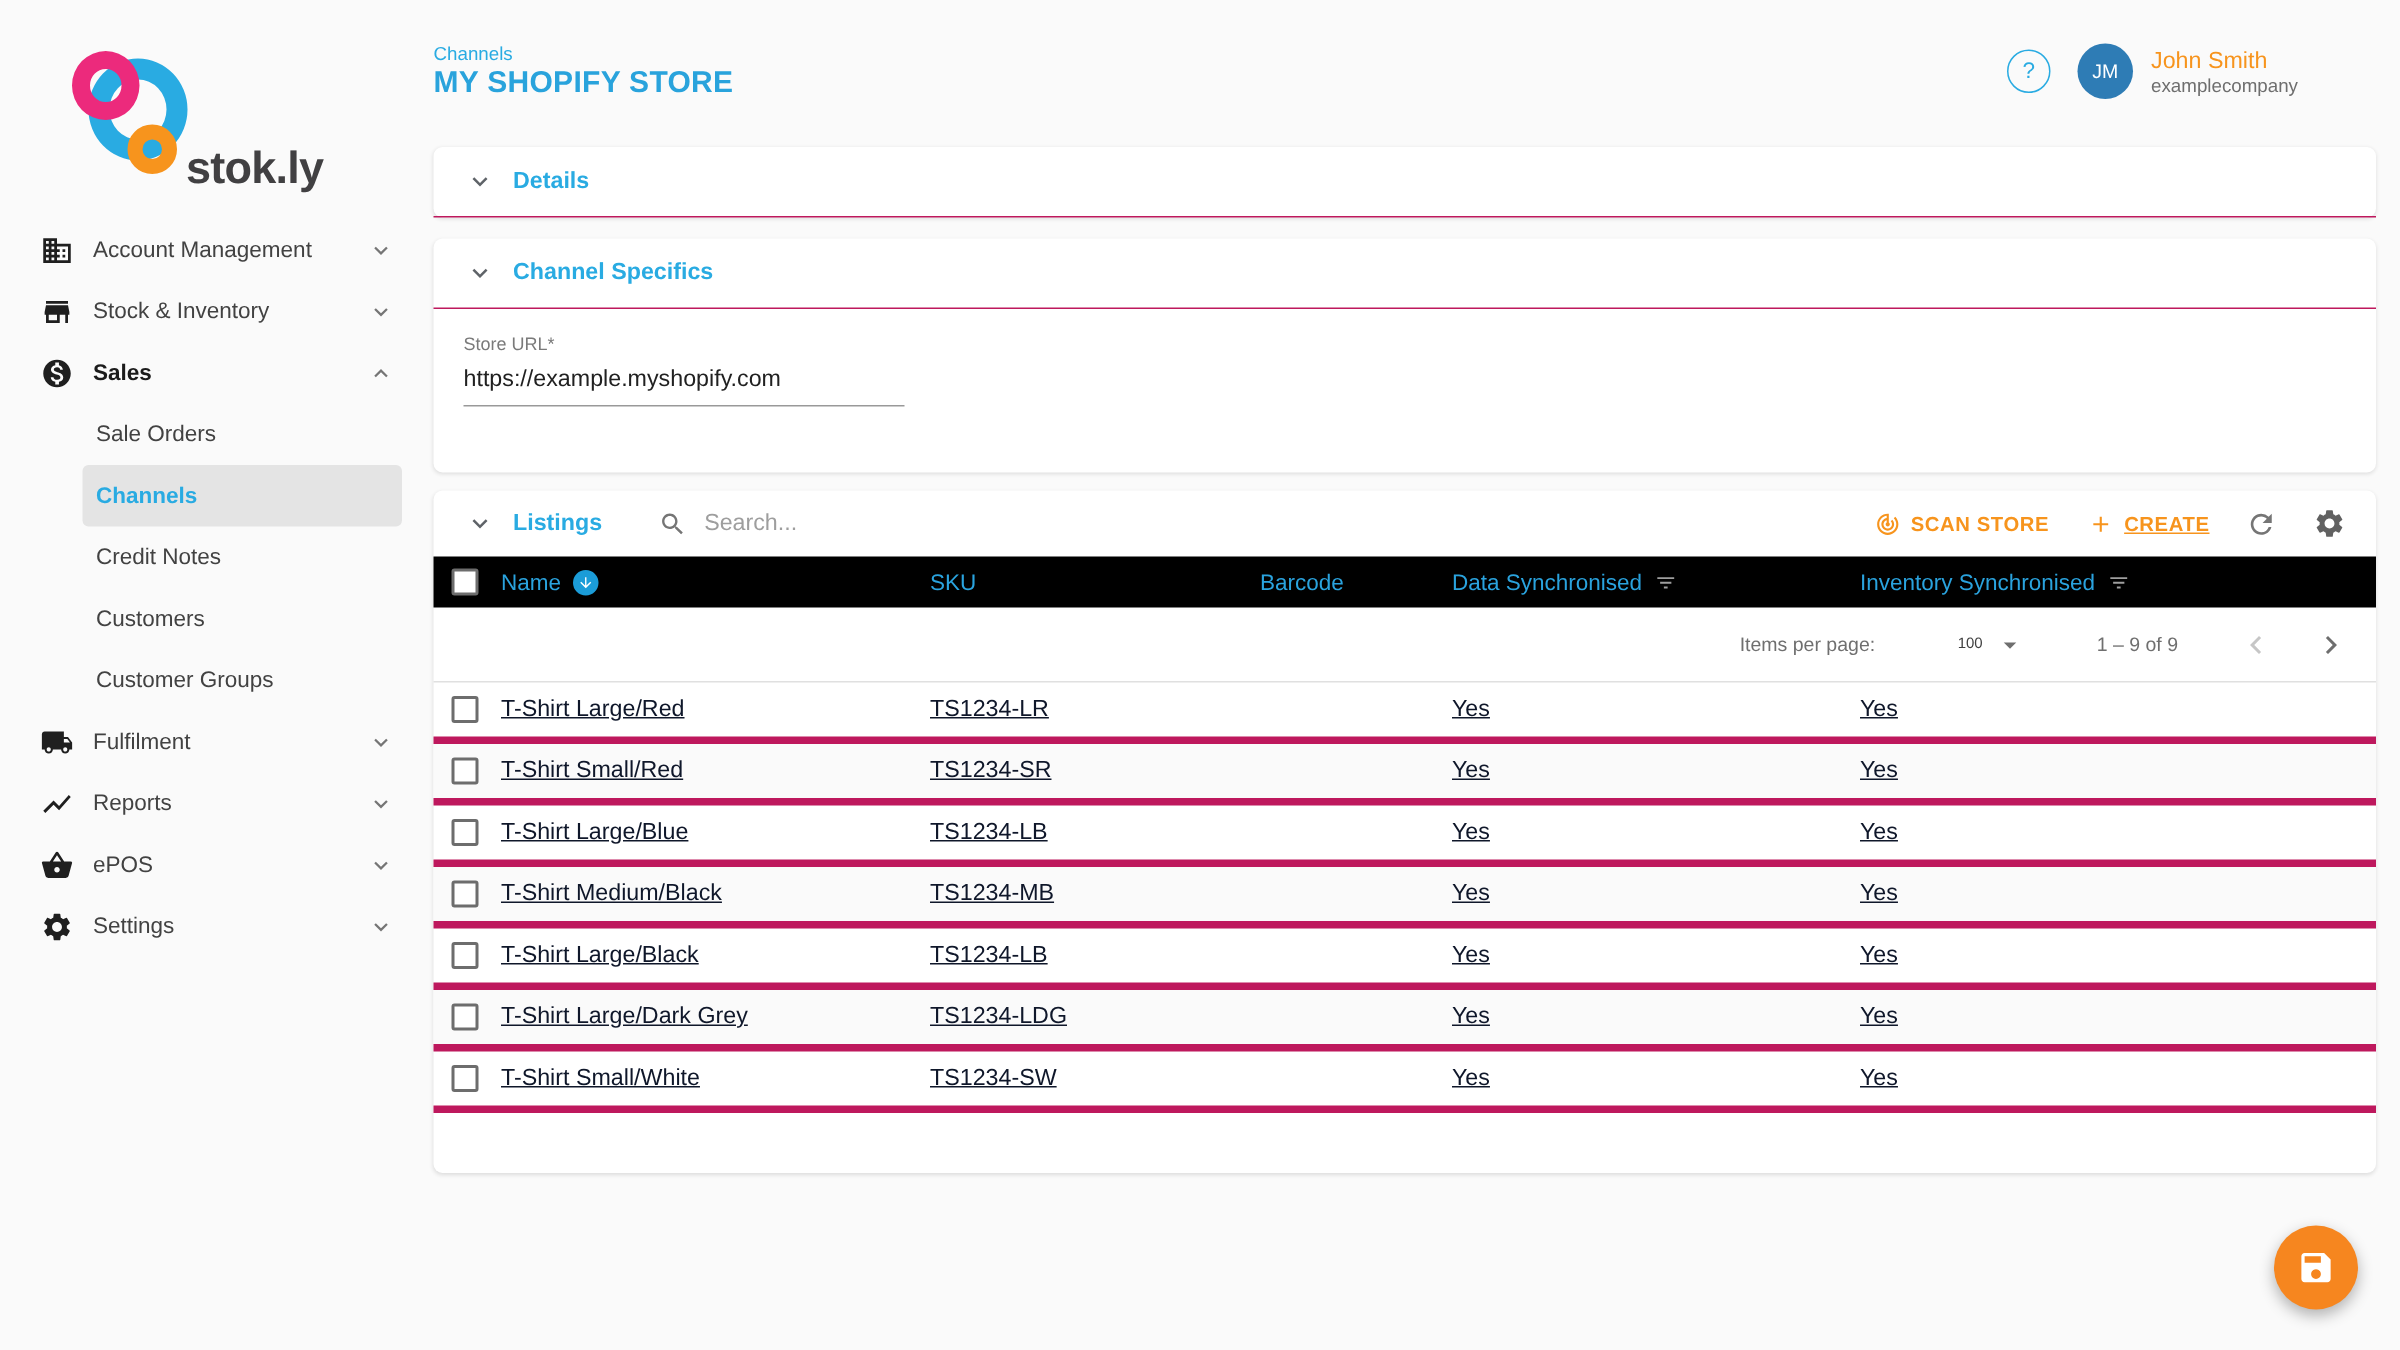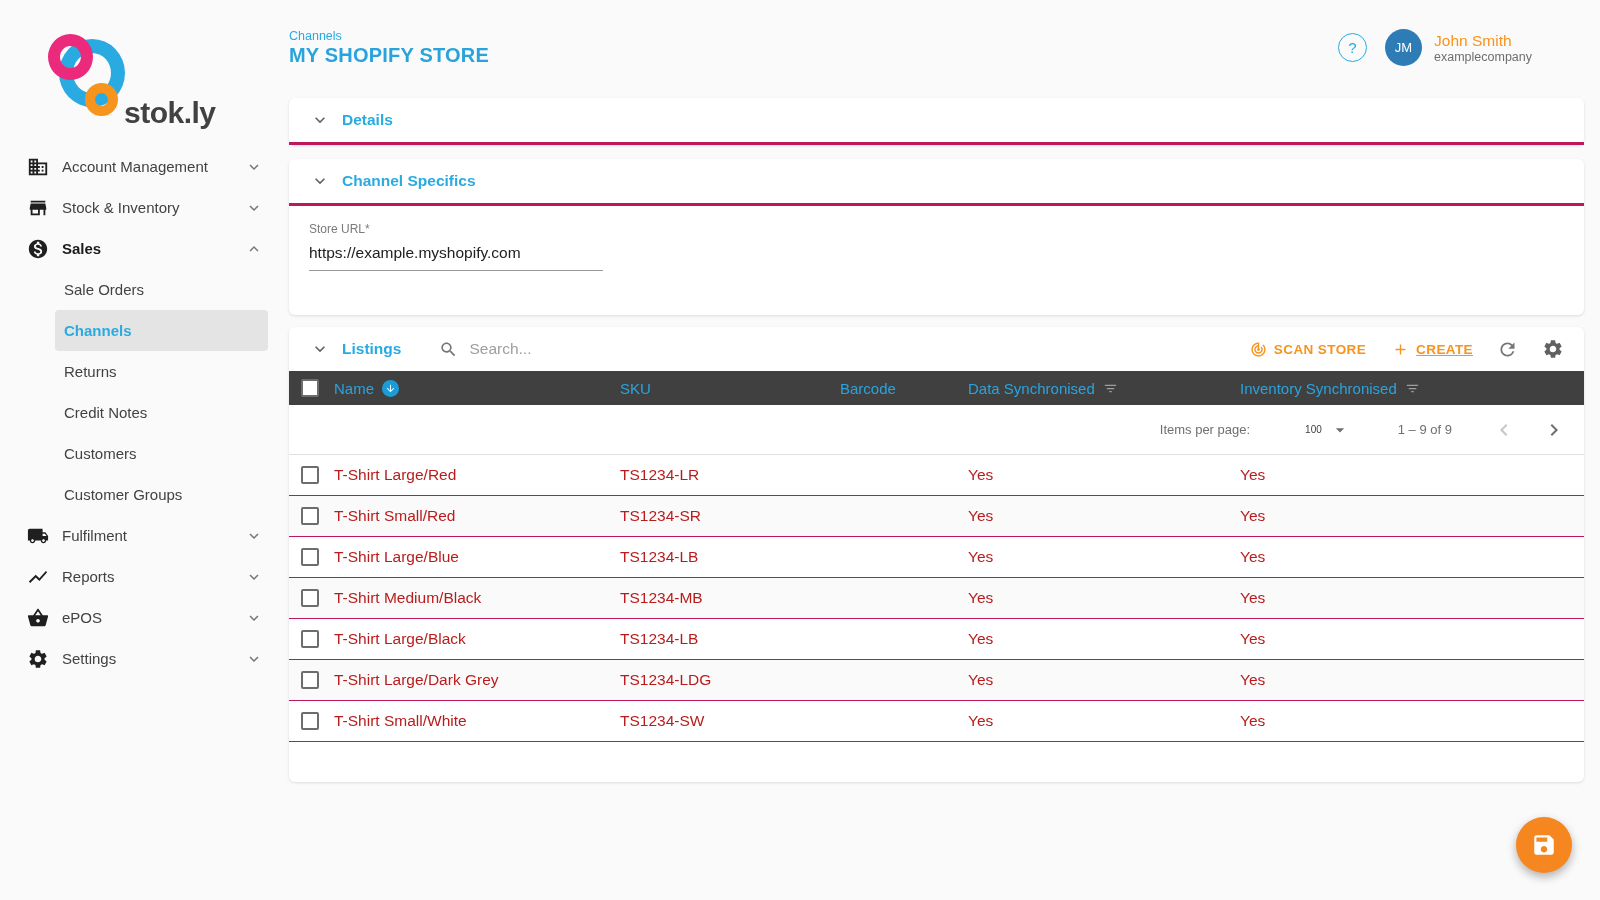--- a/index.html
+++ b/index.html
@@ -37,21 +37,21 @@
   .user-cluster { position:absolute; right:52px; top:29px; display:flex; align-items:center; }
   .help-btn { width:29px; height:29px; border:1.5px solid #29abe2; border-radius:50%; color:#29abe2;
               display:flex; align-items:center; justify-content:center; font-size:15px; margin-right:18px; cursor:pointer; background:#fafafa; }
   .avatar { width:37px; height:37px; border-radius:50%; background:#2e7cb5; color:#fff; font-size:13px;
             display:flex; align-items:center; justify-content:center; margin-right:12px; cursor:pointer; }
   .user-name { font-size:15.5px; color:#f7941d; font-weight:500; line-height:19px; }
   .user-company { font-size:12.5px; color:#6e6e6e; line-height:15px; }
 
   .card { background:#fff; border-radius:6px; box-shadow:0 1px 3px rgba(0,0,0,0.12); }
   .section-header { height:47px; display:flex; align-items:center; padding:0 20px 0 9px; cursor:pointer; }
-  .section-header.divided { border-bottom:3px solid #be185d; }
+  .section-header.divided { border-bottom:1px solid #be185d; }
   .section-chev { width:20px; height:20px; color:#5f6368; margin:0 12px; flex:none; }
   .section-title { font-size:15.5px; font-weight:700; color:#29abe2; white-space:nowrap; }
 
   .details-content { padding:16px 20px 30px; }
   .status-pill { display:inline-flex; align-items:center; height:27px; background:#54b649; border-radius:14px;
                  color:#fff; font-size:13.5px; padding:0 15px 0 5px; }
   .pill-check { width:19px; height:19px; color:#fff; margin-right:7px; }
   .field { width:294px; }
   .field-label { font-size:12px; color:#7a7a7a; }
   .field-input-wrap { position:relative; margin-top:3px; }
@@ -72,38 +72,38 @@
   .toolbar-right { margin-left:auto; display:flex; align-items:center; }
   .text-btn { display:flex; align-items:center; color:#f7941d; font-size:13.5px; font-weight:700;
               letter-spacing:0.4px; cursor:pointer; white-space:nowrap; }
   .text-btn .t-icon { width:17px; height:17px; margin-right:7px; }
   .text-btn + .text-btn { margin-left:26px;text-decoration:underline; }
   .icon-btn { cursor:pointer; margin-left:24px; }
   .refresh-icon { width:21px; height:21px; color:#757575; }
   .gear2-icon { width:22px; height:22px; color:#616161; }
 
   .tgrid { display:grid; grid-template-columns: 33px 286px 220px 128px 272px auto; align-items:center; padding-left:12px; }
-  .thead { height:34px; background:#404040; font-size:15px; color:#2aa3de; font-weight:500; }
+  .thead { height:34px; background:#000000; font-size:15px; color:#2aa3de; font-weight:500; }
   .th { display:flex; align-items:center; }
   .sort-badge { width:17px; height:17px; border-radius:50%; background:#1b9cd8; color:#fff;
                 display:flex; align-items:center; justify-content:center; margin-left:8px; cursor:pointer; }
   .sort-badge svg { width:11px; height:11px; }
   .filter-icon { width:15px; height:15px; color:#9e9e9e; margin-left:8px; cursor:pointer; }
 
   .paginator { height:50px; border-bottom:1px solid #e0e0e0; display:flex; align-items:center; justify-content:flex-end;
                padding-right:18px; color:#6f6f6f; font-size:13px; }
   .page-size { display:flex; align-items:center; margin-left:15px; cursor:pointer; }
   .page-size-value { font-size:10px; color:#404040;margin-left:40px; }
   .caret { width:20px; height:20px; color:#6f6f6f; margin-left:8px; }
   .range-label { margin-left:48px; }
   .pg-chev { width:24px; height:24px; cursor:pointer; }
   .pg-prev { color:#c6c6c6; margin-left:40px; }
   .pg-next { color:#6e6e6e; margin-left:26px; }
 
-  .trow { height:41px; border-bottom:1px solid #be185d; font-size:15.5px; color:#b91c1c; cursor:pointer; }
+  .trow { height:41px; border-bottom:5px solid #be185d; font-size:15.5px; color:#0f172a; cursor:pointer;text-decoration:underline; }
   .trow:nth-child(even) { background:#fafafa; }
   .cb { width:18px; height:18px; border:2px solid #6d6d6d; border-radius:2px; background:#fff; display:inline-block; cursor:pointer; }
   .cb-cell { display:flex; align-items:center; }
   .cell { white-space:nowrap; overflow:hidden; }
 
   .fab { position:absolute; right:28px; bottom:27px; width:56px; height:56px; border-radius:50%; background:#f6861f;
          display:flex; align-items:center; justify-content:center; box-shadow:0 4px 10px rgba(0,0,0,0.3); cursor:pointer; }
   .fab svg { width:26px; height:26px; color:#fff; }
 
   .hidden-defs { position:absolute; width:0; height:0; overflow:hidden; }
@@ -211,23 +211,20 @@
       <span class="nav-label">Sales</span>
       <svg class="nav-chev">
           <use href="#i-chevron-up"></use>
         </svg>
     </div>
     <div class="subnav-item">
       <span>Sale Orders</span>
     </div>
     <div class="subnav-item active">
       <span>Channels</span>
-    </div>
-    <div class="subnav-item">
-      <span>Returns</span>
     </div>
     <div class="subnav-item">
       <span>Credit Notes</span>
     </div>
     <div class="subnav-item">
       <span>Customers</span>
     </div>
     <div class="subnav-item">
       <span>Customer Groups</span>
     </div>

